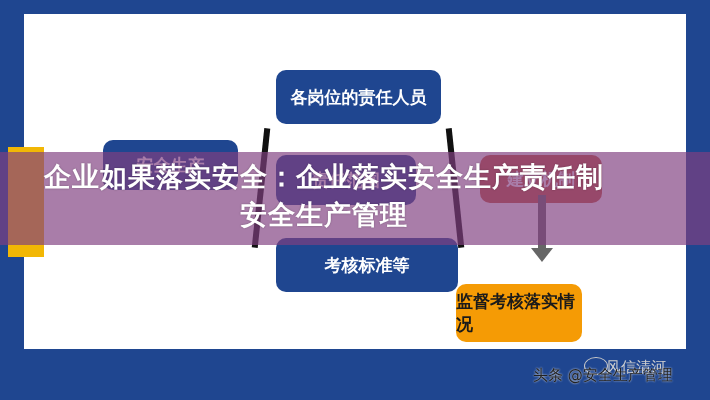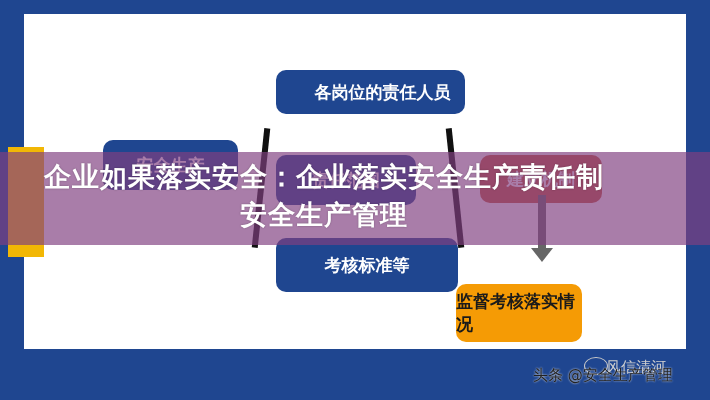--- a/index.html
+++ b/index.html
@@ -18,21 +18,21 @@
   .watermark1 { position:absolute; left:606px; top:358px; color:#cfcfcf; font-size:15px; }
   .watermark2 { position:absolute; left:533px; top:366px; color:#222; font-size:15px; text-shadow:0 0 2px #fff; }
   .wechat-icon { position:absolute; left:584px; top:357px; width:22px; height:16px; border:1.5px solid #c9c9c9; border-radius:50%; }
 </style>
 </head>
 <body>
 
 <div class="slide"></div>
 <div class="accent-bar"></div>
 
-<div class="box blue" style="left:276px; top:70px; width:165px; height:44px;padding-left:24px;">各岗位的责任人员</div>
+<div class="box blue" style="left:276px; top:70px; width:165px; height:54px;">各岗位的责任人员</div>
 
 <div class="bracket" style="left:258px; top:128px; height:120px; transform:rotate(6deg);"></div>
 <div class="bracket" style="left:452px; top:128px; height:120px; transform:rotate(-6deg);"></div>
 
 <div class="box blue" style="left:103px; top:140px; width:135px; height:50px;font-family:Liberation Serif, serif;">安全生产</div>
 <div class="box blue" style="left:276px; top:155px; width:140px; height:50px;">责任范围</div>
 <div class="box red" style="left:480px; top:155px; width:122px; height:48px;">建立机制</div>
 
 <div class="arrow-shaft"></div>
 <div class="arrow-head"></div>

